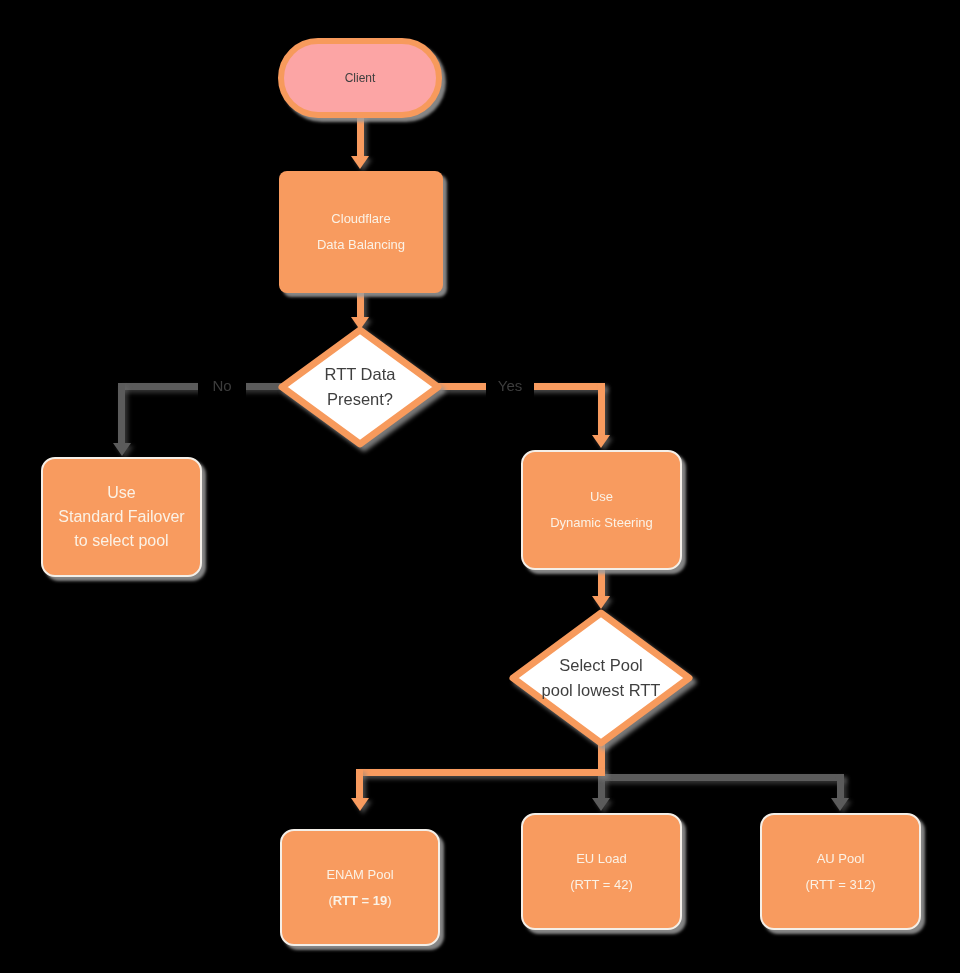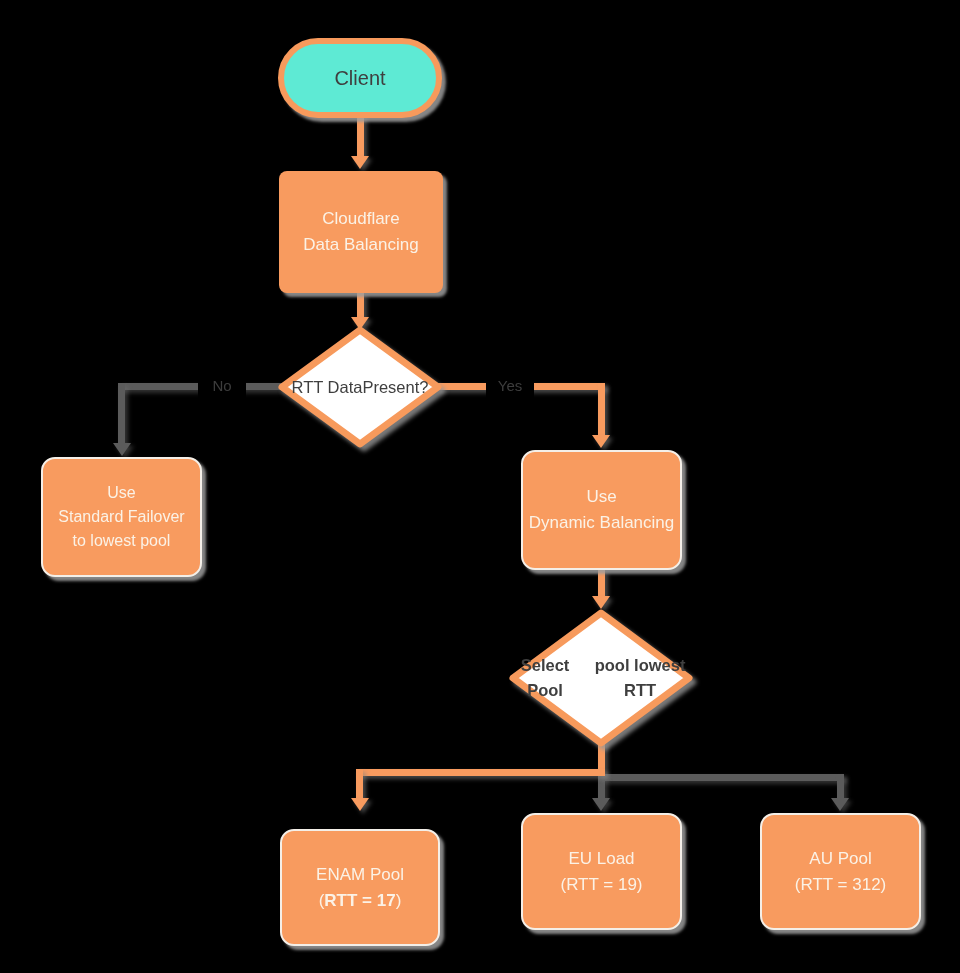--- a/index.html
+++ b/index.html
@@ -29,34 +29,34 @@
   .arrow.gray{border-top:13px solid var(--gray-line);filter:drop-shadow(3px 3px 2px rgba(110,110,110,0.45));}
   .edge-label{
     position:absolute;background:var(--bg);color:var(--label-dim);
     font-size:15px;display:flex;align-items:center;justify-content:center;
     z-index:3;
   }
   
   .node{position:absolute;z-index:4;display:flex;align-items:center;justify-content:center;
         text-align:center;}
   .terminator{
-    background:#5eead4;border:6px solid var(--orange-stroke);border-radius:42px;
-    color:var(--text-dark);font-size:20px;
+    background:#fca5a5;border:6px solid var(--orange-stroke);border-radius:42px;
+    color:var(--text-dark);font-size:12px;
     box-shadow:4px 4px 3px var(--shadow);
   }
   .process{
     background:var(--orange);border-radius:8px;color:var(--text-light);
-    font-size:17px;line-height:26px;
+    font-size:13px;line-height:26px;
     box-shadow:4px 4px 3px var(--shadow);
   }
   .process.bordered{border:2px solid var(--node-border-light);border-radius:14px;}
   .diamond-wrap{position:absolute;z-index:4;}
   .diamond-wrap svg{display:block;filter:drop-shadow(4px 4px 2px rgba(150,150,150,0.8));}
   .diamond-text{
-    position:absolute;inset:0;display:flex;flex-direction:row;
+    position:absolute;inset:0;display:flex;flex-direction:column;
     align-items:center;justify-content:center;text-align:center;
     color:var(--text-dark);font-size:16.5px;line-height:25px;
   }
   .node .tline{display:block;}
   .bold{font-weight:bold;}
 </style>
 </head>
 <body>
 
 <div class="stage">
@@ -111,52 +111,52 @@
     <div class="diamond-text">
       <span>RTT Data</span>
       <span>Present?</span>
     </div>
   </div>
 
   <div class="node process bordered" style="left:41px;top:457px;width:161px;height:120px;font-size:16px;line-height:24px;">
     <div>
       <span class="tline">Use</span>
       <span class="tline">Standard Failover</span>
-      <span class="tline">to lowest pool</span>
+      <span class="tline">to select pool</span>
     </div>
   </div>
 
   <div class="node process bordered" style="left:521px;top:450px;width:161px;height:120px;">
     <div>
       <span class="tline">Use</span>
-      <span class="tline">Dynamic Balancing</span>
+      <span class="tline">Dynamic Steering</span>
     </div>
   </div>
 
-  <div class="diamond-wrap" style="left:506px;top:606px;width:190px;height:144px;font-weight:bold;">
+  <div class="diamond-wrap" style="left:506px;top:606px;width:190px;height:144px;">
     <svg width="190" height="144" viewBox="0 0 190 144">
       <polygon points="95,7 183,72 95,137 7,72" fill="#ffffff" stroke="#F79A5C" stroke-width="7" stroke-linejoin="round"></polygon>
     </svg>
     <div class="diamond-text">
       <span>Select Pool</span>
       <span>pool lowest RTT</span>
     </div>
   </div>
 
   <div class="node process bordered" style="left:280px;top:813px;width:160px;height:117px;margin-top:16px;">
     <div>
       <span class="tline">ENAM Pool</span>
-      <span class="tline"><span>(</span><span class="bold">RTT = 17</span><span>)</span></span>
+      <span class="tline"><span>(</span><span class="bold">RTT = 19</span><span>)</span></span>
     </div>
   </div>
 
   <div class="node process bordered" style="left:521px;top:813px;width:161px;height:117px;">
     <div>
       <span class="tline">EU Load</span>
-      <span class="tline">(RTT = 19)</span>
+      <span class="tline">(RTT = 42)</span>
     </div>
   </div>
 
   <div class="node process bordered" style="left:760px;top:813px;width:161px;height:117px;">
     <div>
       <span class="tline">AU Pool</span>
       <span class="tline">(RTT = 312)</span>
     </div>
   </div>
 

